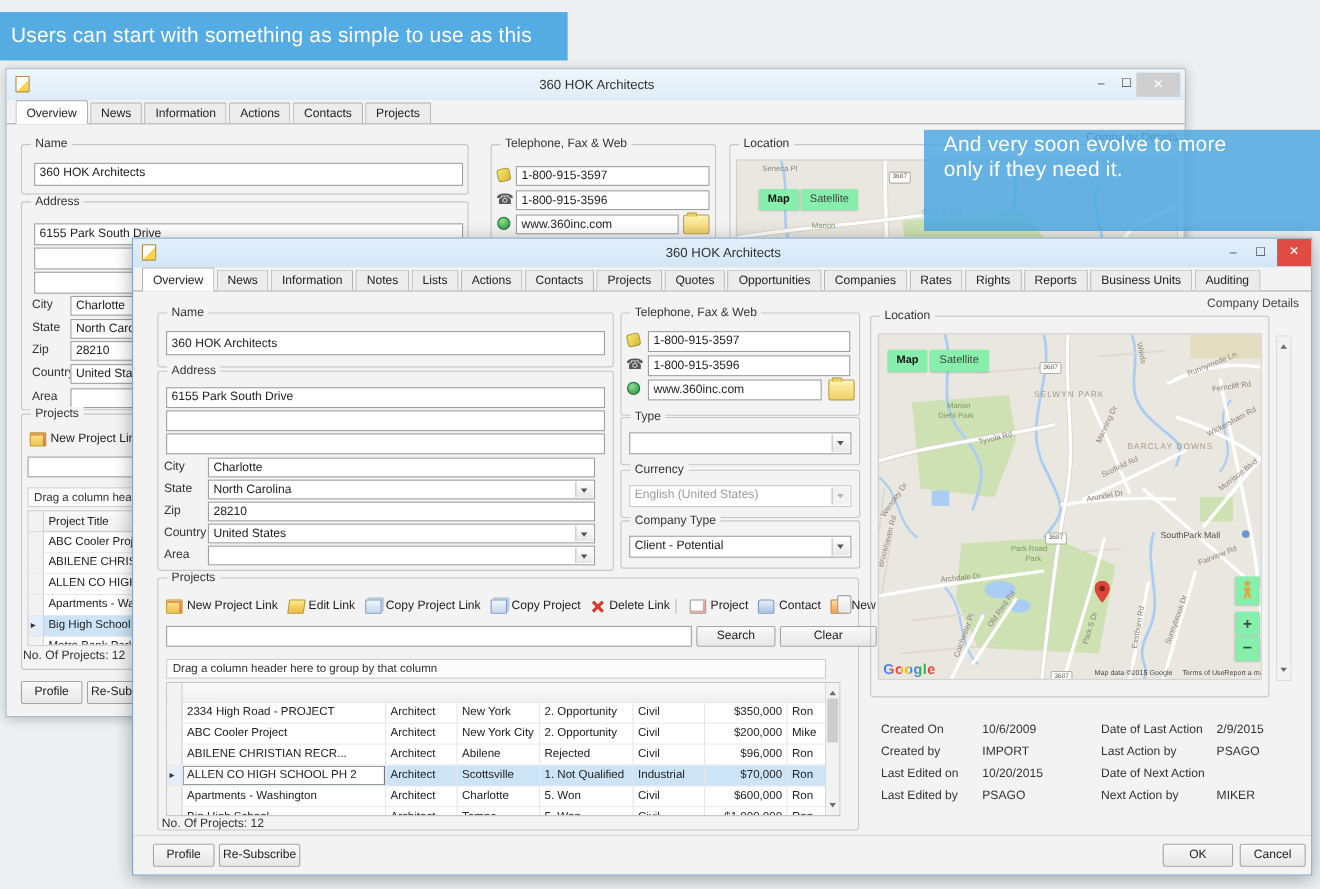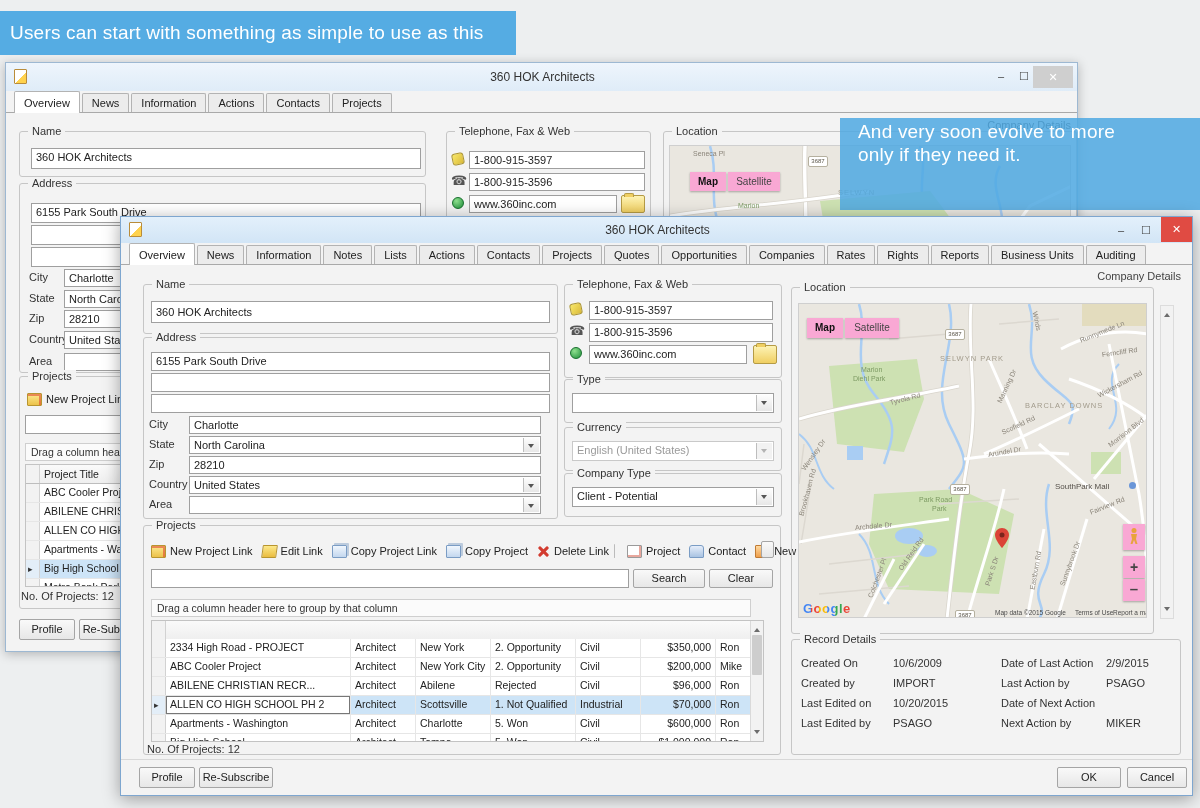--- a/index.html
+++ b/index.html
@@ -86,21 +86,21 @@
   .vsb .sa::before{content:"";position:absolute;left:3px;border:3.5px solid transparent}
   .vsb .sa.up::before{top:4px;border-bottom:4.5px solid #6c6c6c}
   .vsb .sa.dn::before{bottom:4px;border-top:4.5px solid #6c6c6c}
   .vsb .thumb{position:absolute;left:1px;right:1px;background:#cdcdcd;border-radius:1px}
   
   .mapbox{overflow:hidden;background:#eae7e0;border:1px solid #cfcfcf}
   .ml{position:absolute;font-size:7px;color:#8b857a;white-space:nowrap;transform-origin:left center}
   .mla{font-size:7.5px;color:#a39c8d;letter-spacing:1px}
   .mlg{color:#7d9a63;text-align:center}
   .mshield{position:absolute;width:18px;height:9px;background:#fff;border:1px solid #b5b09f;border-radius:2px;font-size:6px;color:#5a5548;text-align:center;line-height:8px}
-  .mapctl{position:absolute;background:#f9a8d4;box-shadow:0 1px 2px rgba(0,0,0,.3);font-size:10px;color:#444;text-align:center}
+  .mapctl{position:absolute;background:#86efac;box-shadow:0 1px 2px rgba(0,0,0,.3);font-size:10px;color:#444;text-align:center}
   .gbtnmap{font-weight:bold;color:#111}
   .glogo{position:absolute;font-size:13px;font-weight:bold;letter-spacing:.5px;background:linear-gradient(90deg,#4285F4 0 17%,#EA4335 17% 34%,#FBBC05 34% 50%,#4285F4 50% 66%,#34A853 66% 83%,#EA4335 83% 100%);-webkit-background-clip:text;background-clip:text;color:transparent}
   .mattr{position:absolute;font-size:6.5px;color:#4a4a4a;white-space:nowrap}
   .marker{position:absolute;width:14px;height:20px}
   .pegman{width:10px;height:16px;margin:4px auto 0}
   
   .rdrow{display:flex;height:20px;line-height:20px;font-size:11px;color:#333}
   .rdl{flex:none}
   .rdv{position:absolute}
   .cdlabel{font-size:11px;color:#444;text-align:right}
@@ -366,21 +366,21 @@
           <span>Contact</span>
         </span>
         <span class="tbi">
           <i class="tb-icon i-action"></i>
           <span>New Action</span>
         </span>
       </div>
     <div class="a btn" style="left:640px;top:324px;width:13px;height:17px"></div>
     <div class="a inp" style="left:30px;top:352px;width:478px;height:19px"></div>
     <div class="a btn" style="left:512px;top:352px;width:72px;height:19px;line-height:17px">Search</div>
-    <div class="a btn" style="left:588px;top:352px;width:64px;height:19px;line-height:17px">Clear</div>
+    <div class="a btn" style="left:588px;top:352px;width:88px;height:19px;line-height:17px">Clear</div>
     <div class="a dragbar" style="left:30px;top:382px;width:600px;height:18px">Drag a column header here to group by that column</div>
     <div class="a grid t2" style="left:30px;top:403px;width:613px;height:122px">
       <div class="ghead" style="display:block">
         <div class="gr" style="position:absolute;left:0;top:0;width:600px">
             <span class="gc ind"></span>
           </div>
         
       <span class="gc" style="display:inline-flex;height:18px;line-height:17px;background:linear-gradient(#fafafa,#efefef);border-bottom:1px solid #bdbdbd;justify-content:space-between;box-sizing:border-box">
             <span>Project Title</span>
             <span class="sort">▲</span>
@@ -582,23 +582,20 @@
       <span class="glogo" style="left:4px;top:297px">Google</span>
       <span class="mattr" style="left:196px;top:305px">Map data ©2015 Google</span>
       <span class="mattr" style="left:276px;top:305px">Terms of Use</span>
       <span class="mattr" style="left:314px;top:305px;overflow:hidden;width:35px;display:inline-block">Report a map error</span>
     </div>
     <div class="a vsb" style="left:1039px;top:88px;width:14px;height:314px;border:1px solid #dcdcdc">
       <span class="sa up" style="top:0"></span>
       <span class="sa dn" style="bottom:0"></span>
     </div>
 
-    <div class="a gb" style="left: 670px;top:422px;width:390px;height:116px">
-      <span class="gblg">Record Details</span>
-    </div>
     <div class="a" style="left:680px;top:436px;width:180px">
 
     <div class="rdrow">
           <span class="rdl">Created On</span>
           <span class="rdv" style="left:92px">10/6/2009</span>
         </div>
         <div class="rdrow">
           <span class="rdl">Created by</span>
           <span class="rdv" style="left:92px">IMPORT</span>
         </div>

